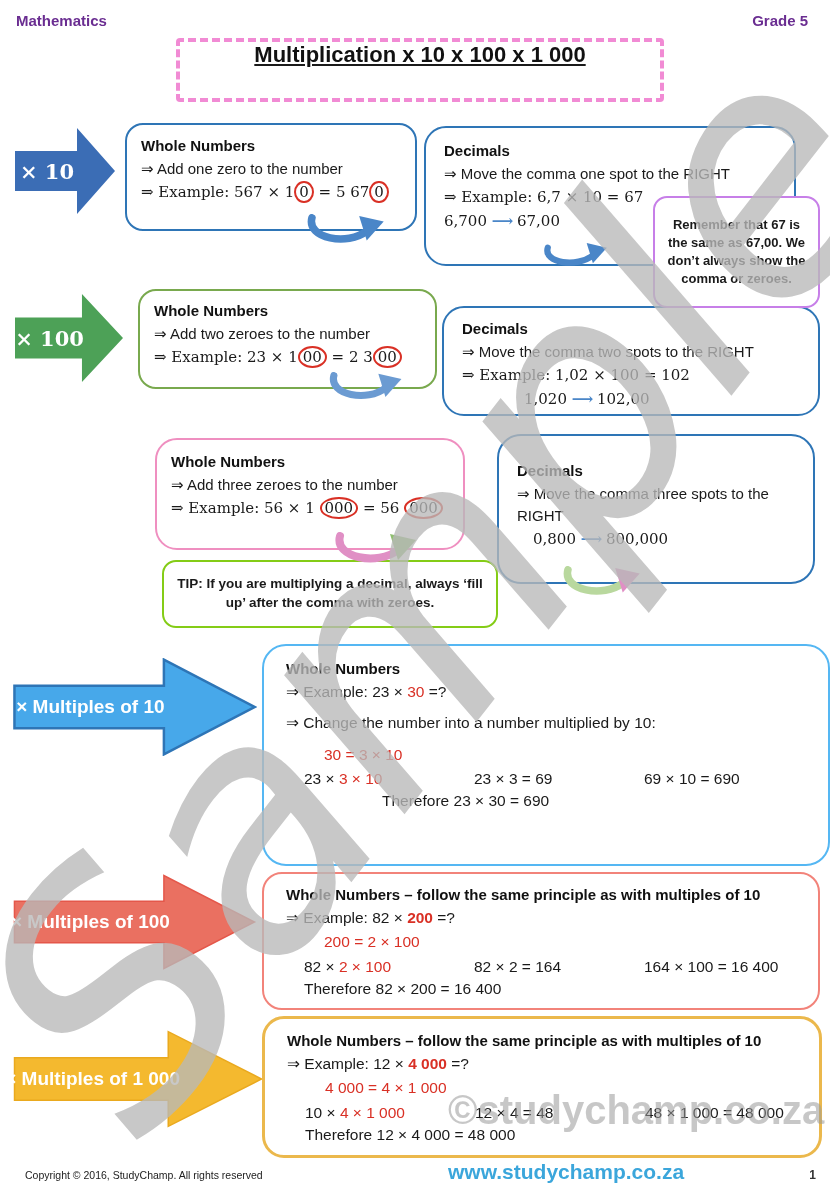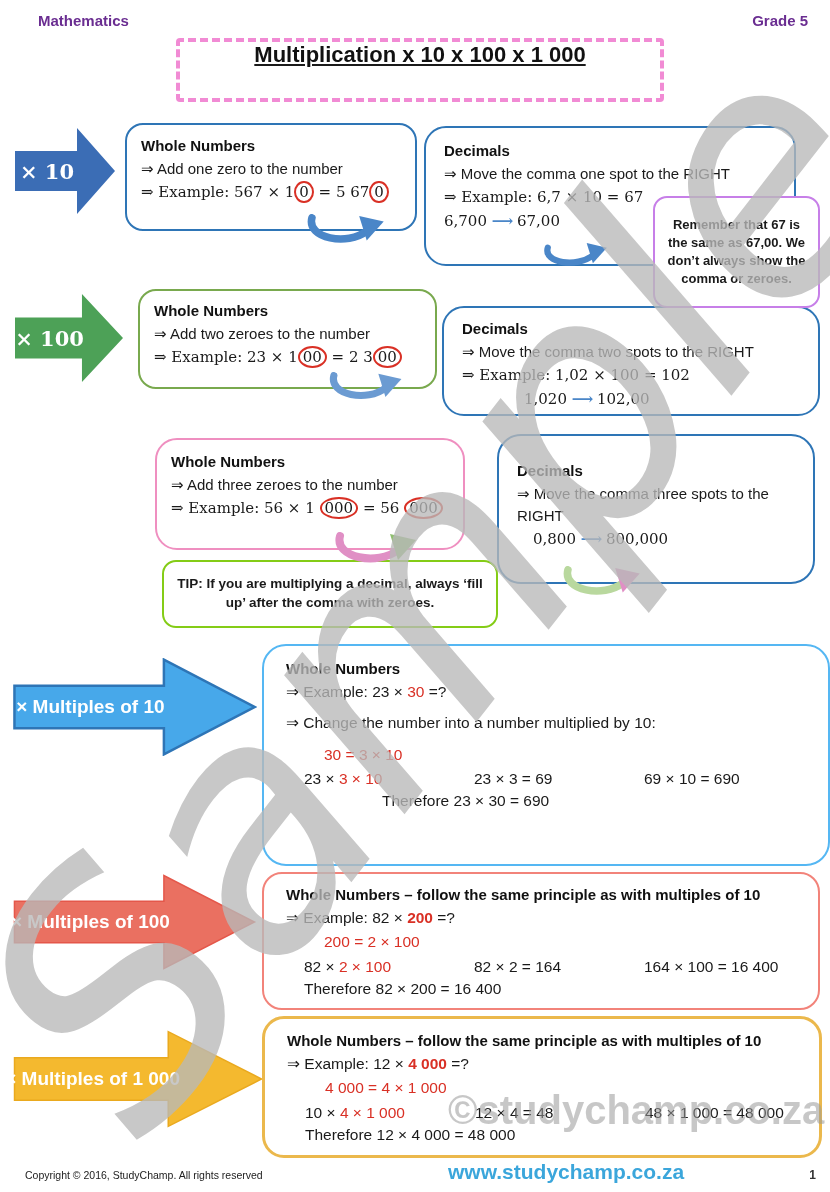--- a/index.html
+++ b/index.html
@@ -1,21 +1,21 @@
 <!DOCTYPE html>
 <html><head>
 <meta charset="utf-8">
 <style>
   html,body{margin:0;padding:0;background:#e8e8e8;}
   .page{position:relative;width:830px;height:1192px;background:#ffffff;overflow:hidden;
         font-family:"Liberation Sans",sans-serif;color:#1a1a1a;margin:0 auto;}
   .abs{position:absolute;}
   
   .hdr{font-weight:bold;font-size:15px;color:#6a2d91;top:12px;}
-  .hdr-left{left:38px;} .hdr-right{right:22px;}
+  .hdr-left{left:16px;} .hdr-right{right:22px;}
   
   .title-box{left:176px;top:38px;width:480px;height:56px;border:4px dashed #f18bd4;
              border-radius:4px;display:flex;align-items:flex-start;justify-content:center;background:#fff;text-decoration:underline;}
   .title-box span{font-size:22px;font-weight:bold;color:#111;}
   
   .arrow{position:absolute;}
   .arrow svg{position:absolute;left:0;top:0;width:100%;height:100%;}
   .arrow .lbl{position:absolute;left:2%;top:0;width:60%;height:100%;display:flex;align-items:center;
               justify-content:center;color:#fff;font-weight:bold;white-space:nowrap;}
   .lbl-serif{font-family:"DejaVu Serif",serif;font-size:21px;}

